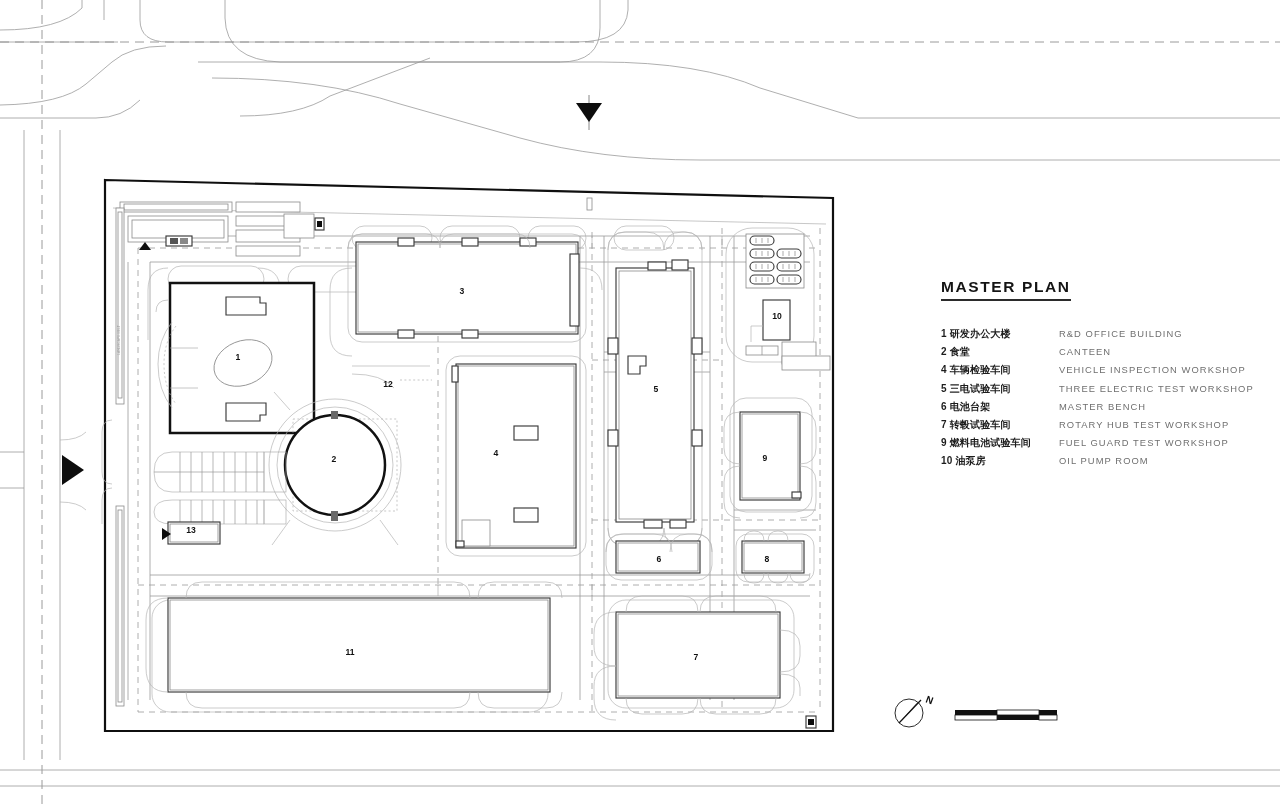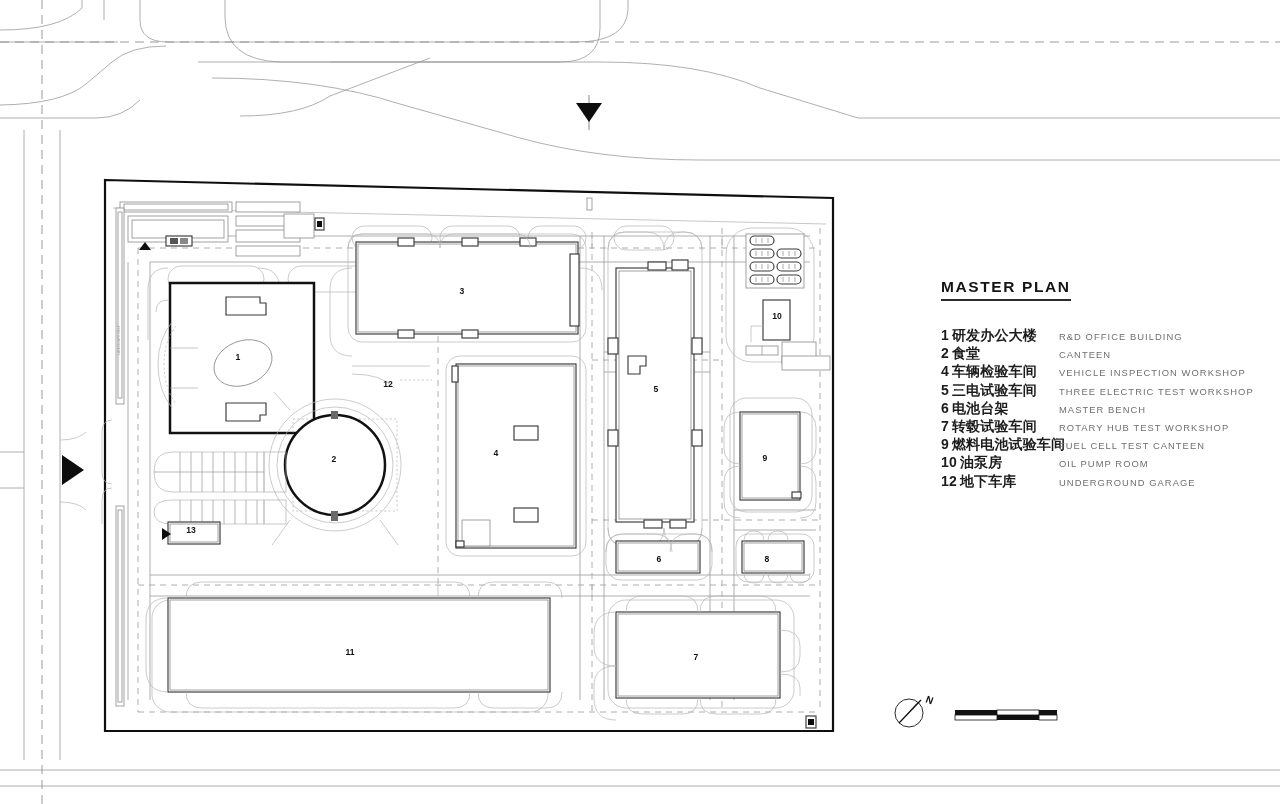--- a/index.html
+++ b/index.html
@@ -45,21 +45,21 @@
     margin-top: 26px;
   }
   .legend-row {
     display: flex;
     align-items: baseline;
     height: 18.2px;
   }
   .legend-cn {
     width: 108px;
     flex: 0 0 108px;
-    font-size: 14px;
+    font-size: 10px;
     font-weight: 700;
     color: #1c1c1c;
     letter-spacing: 0.15px;
     white-space: nowrap;
   }
   .legend-num { margin-right: 3px; }
   .legend-en {
     font-size: 9.4px;
     font-weight: 400;
     color: #6f6f6f;
@@ -515,24 +515,20 @@
       <div class="legend-row">
         <div class="legend-cn"><span class="legend-num">6</span>电池台架</div>
         <div class="legend-en">MASTER BENCH</div>
       </div>
       <div class="legend-row">
         <div class="legend-cn"><span class="legend-num">7</span>转毂试验车间</div>
         <div class="legend-en">ROTARY HUB TEST WORKSHOP</div>
       </div>
       <div class="legend-row">
         <div class="legend-cn"><span class="legend-num">9</span>燃料电池试验车间</div>
-        <div class="legend-en">FUEL CELL TEST CANTEEN</div>
+        <div class="legend-en">FUEL GUARD TEST WORKSHOP</div>
       </div>
       <div class="legend-row">
         <div class="legend-cn"><span class="legend-num">10</span>油泵房</div>
         <div class="legend-en">OIL PUMP ROOM</div>
       </div>
-      <div class="legend-row">
-        <div class="legend-cn"><span class="legend-num">12</span>地下车库</div>
-        <div class="legend-en">UNDERGROUND GARAGE</div>
-      </div>
     </div>
 </div>
 
 </body></html>

